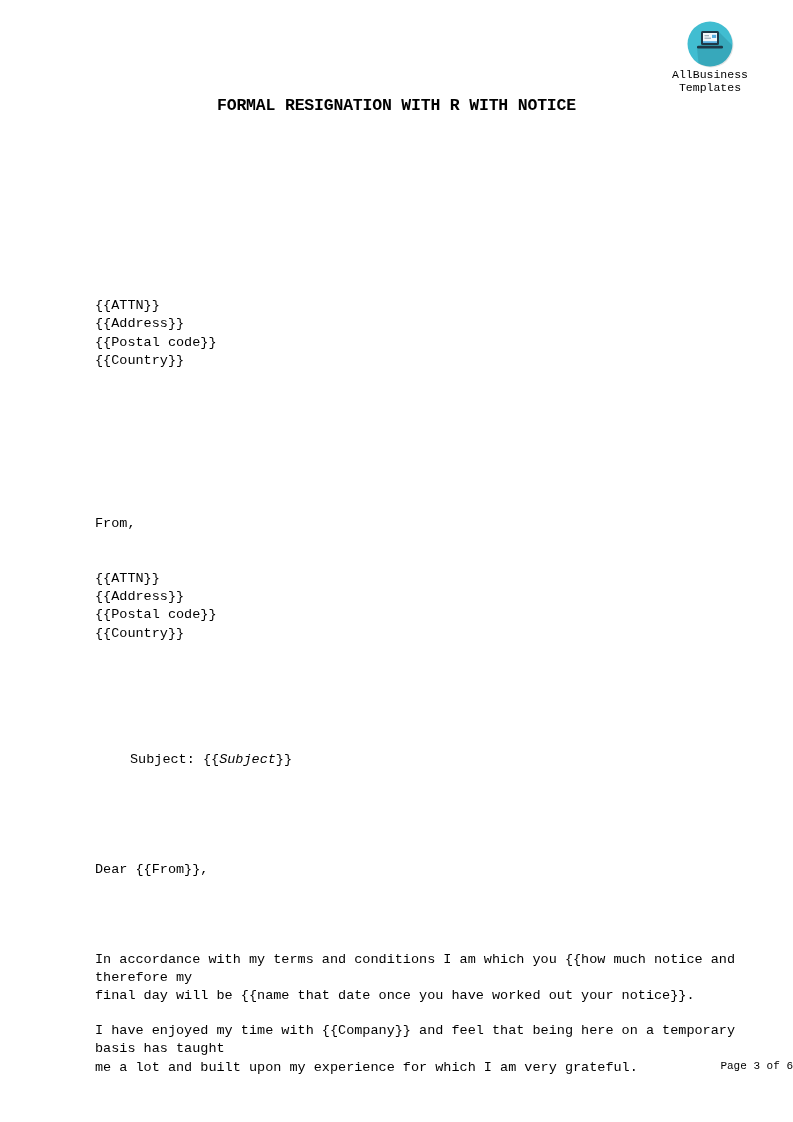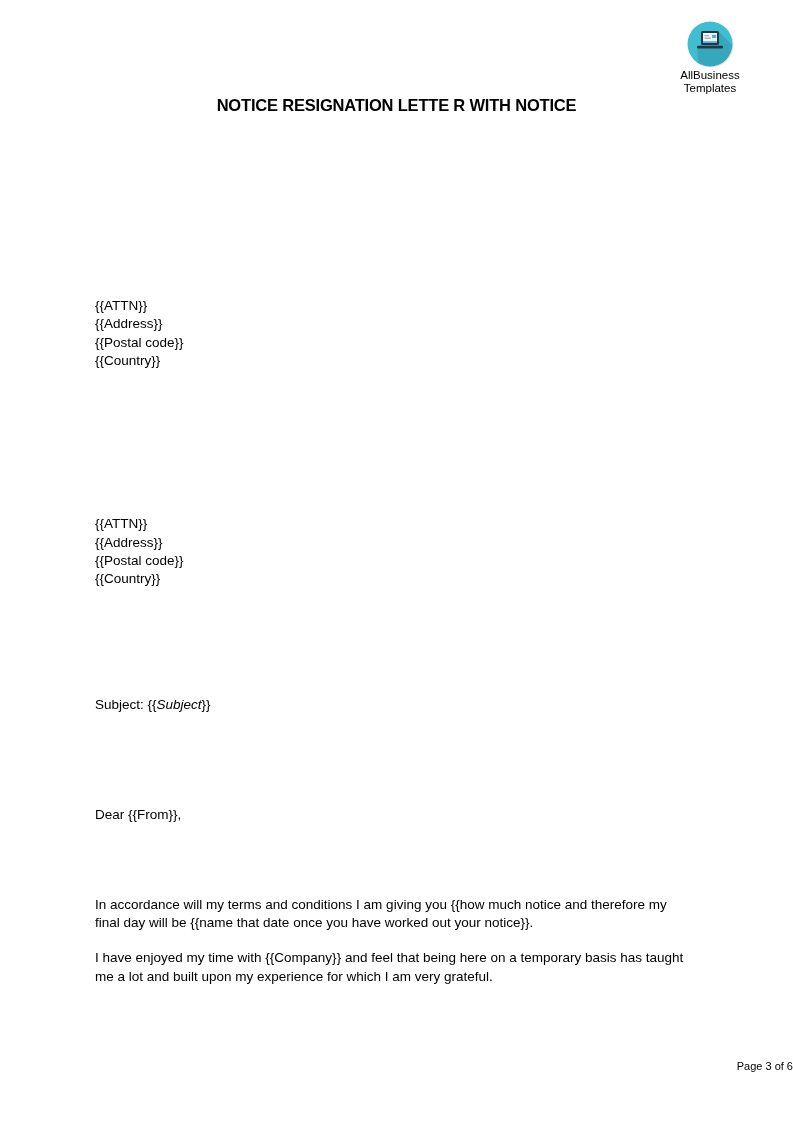--- a/index.html
+++ b/index.html
@@ -5,21 +5,21 @@
   html, body {
     margin: 0;
     padding: 0;
     background: #ffffff;
   }
   .page {
     position: relative;
     width: 793px;
     height: 1122px;
     background: #ffffff;
-    font-family: Liberation Sans, sans-serif;
+    font-family: Liberation Mono, monospace;
     color: #000000;
     overflow: hidden;
   }
 
   
   .logo {
     position: absolute;
     top: 20px;
     left: 652px;
     width: 116px;
@@ -54,21 +54,21 @@
     top: 160px;
     right: 36px;
     font-size: 13.5px;
     line-height: 18.2px;
     white-space: pre-wrap;
   }
   .content div { white-space: pre-wrap; }
 
   .to-block    { margin-top: 28px; }
   .from-block  { margin-top: 18px; }
-  .subject     { margin-top: 17px; }
+  .subject     { margin-top: 17px; margin-left: 35px; }
   .salutation  { margin-top: 37px; }
   .paragraphs  { margin-top: 17px; }
   .para + .para{ margin-top: 17px; }
   .italic      { font-style: italic; }
 
   
   .footer {
     position: absolute;
     top: 1059px;
     left: 0;
@@ -102,38 +102,39 @@
       <rect x="26" y="14.8" width="4.2" height="3.2" fill="#58aee0"></rect>
       <rect x="17" y="21.2" width="14" height="1.8" fill="#58aee0"></rect>
       <rect x="11" y="25.8" width="26" height="2.7" rx="1.3" fill="#1e3948"></rect>
     </svg>
     <div class="logo-text">
       <div>AllBusiness</div>
       <div>Templates</div>
     </div>
   </div>
 
-  <div class="title">NOTICE RESIGNATION LETTE R WITH NOTICE</div>
+  <div class="title">FORMAL RESIGNATION WITH R WITH NOTICE</div>
 
   <div class="content">
 
 
     <div class="to-block">
       <div><div>{{ATTN}}</div><div>{{Address}}</div><div>{{Postal code}}</div><div>{{Country}}</div></div>
     </div>
 
     <div class="from-block">
+      <div>From,</div>
       <div><div>{{ATTN}}</div><div>{{Address}}</div><div>{{Postal code}}</div><div>{{Country}}</div></div>
     </div>
 
     <div class="subject"><span>Subject: {{</span><span class="italic">Subject</span><span>}}</span></div>
 
     <div class="salutation">Dear {{From}},</div>
 
-    <div class="paragraphs"><div class="para">In accordance will my terms and conditions I am giving you {{how much notice and therefore my
+    <div class="paragraphs"><div class="para">In accordance with my terms and conditions I am which you {{how much notice and therefore my
 final day will be {{name that date once you have worked out your notice}}.</div><div class="para">I have enjoyed my time with {{Company}} and feel that being here on a temporary basis has taught
 me a lot and built upon my experience for which I am very grateful.</div></div>
 
     
 
     
 
     
     
 

